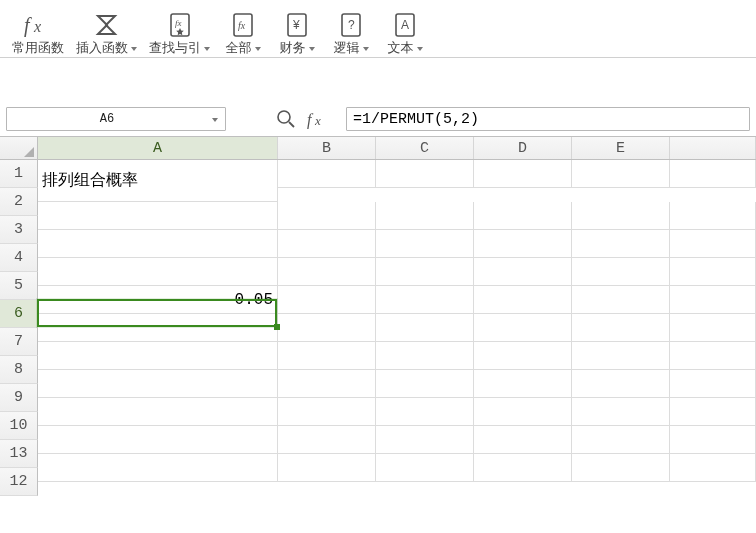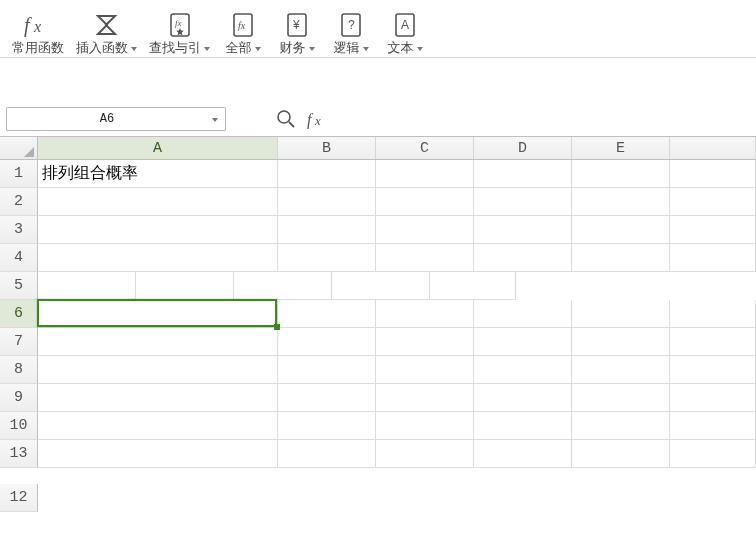--- a/index.html
+++ b/index.html
@@ -229,20 +229,23 @@
           <path d="M13 13 L18 18" stroke="#555" stroke-width="1.8"></path>
           <path d="M5 8 H11 M8 5 V11" stroke="#555" stroke-width="1.4" opacity="0"></path>
         </svg>
     </span>
     <span>
       <svg width="24" height="20" viewBox="0 0 24 20">
         <text x="1" y="16" font-family="Georgia,serif" font-size="16" font-style="italic" fill="#555">f</text>
         <text x="9" y="16" font-family="Georgia,serif" font-size="13" font-style="italic" fill="#555">x</text>
       </svg>
     </span>
+  </div>
+  <div class="formula-input">
+    <span>=1/PERMUT(5,2)</span>
   </div>
 </div>
 
 <div class="grid-area">
   <div class="col-headers">
     <div class="corner"></div>
 
   <div class="col-h active" style="width: 240px;">A</div>
       <div class="col-h" style="width: 98px;">B</div>
       <div class="col-h" style="width: 98px;">C</div>
@@ -256,56 +259,57 @@
         <div class="row-h" style="height: 28px;">2</div>
         <div class="row-h" style="height: 28px;">3</div>
         <div class="row-h" style="height: 28px;">4</div>
         <div class="row-h" style="height: 28px;">5</div>
         <div class="row-h active" style="height: 28px;">6</div>
         <div class="row-h" style="height: 28px;">7</div>
         <div class="row-h" style="height: 28px;">8</div>
         <div class="row-h" style="height: 28px;">9</div>
         <div class="row-h" style="height: 28px;">10</div>
         <div class="row-h" style="height: 28px;">13</div>
-        <div class="row-h" style="height: 28px; margin-top: 16px;">12</div>
+        <div class="row-h" style="height: 28px;">12</div>
       </div>
     <div class="cells">
         <div class="row">
-          <div class="cell" style="width: 240px; height: 28px;">排列组合概率</div>
-          <div class="cell" style="width: 98px; height: 28px;"></div>
-          <div class="cell" style="width: 98px; height: 28px;"></div>
-          <div class="cell" style="width: 98px; height: 28px;"></div>
-          <div class="cell" style="width: 98px; height: 28px;"></div>
-          <div class="cell" style="width: 86px; height: 28px;"></div>
-        </div>
-        <div class="row">
-          <div class="cell" style="width: 240px; height: 28px;"></div>
-          <div class="cell" style="width: 98px; height: 28px;"></div>
-          <div class="cell" style="width: 98px; height: 28px;"></div>
-          <div class="cell" style="width: 98px; height: 28px;"></div>
-          <div class="cell" style="width: 98px; height: 28px;"></div>
-          <div class="cell" style="width: 86px; height: 28px;"></div>
-        </div>
-        <div class="row">
-          <div class="cell" style="width: 240px; height: 28px;"></div>
-          <div class="cell" style="width: 98px; height: 28px;"></div>
-          <div class="cell" style="width: 98px; height: 28px;"></div>
-          <div class="cell" style="width: 98px; height: 28px;"></div>
-          <div class="cell" style="width: 98px; height: 28px;"></div>
-          <div class="cell" style="width: 86px; height: 28px;"></div>
-        </div>
-        <div class="row">
-          <div class="cell" style="width: 240px; height: 28px;"></div>
-          <div class="cell" style="width: 98px; height: 28px;"></div>
-          <div class="cell" style="width: 98px; height: 28px;"></div>
-          <div class="cell" style="width: 98px; height: 28px;"></div>
-          <div class="cell" style="width: 98px; height: 28px;"></div>
-          <div class="cell" style="width: 86px; height: 28px;"></div>
-        </div>
-        <div class="row">
+          <div class="cell" style="width: 240px; height: 42px;">排列组合概率</div>
+          <div class="cell" style="width: 98px; height: 28px;"></div>
+          <div class="cell" style="width: 98px; height: 28px;"></div>
+          <div class="cell" style="width: 98px; height: 28px;"></div>
+          <div class="cell" style="width: 98px; height: 28px;"></div>
+          <div class="cell" style="width: 86px; height: 28px;"></div>
+        </div>
+        <div class="row">
+          <div class="cell" style="width: 240px; height: 28px;"></div>
+          <div class="cell" style="width: 98px; height: 28px;"></div>
+          <div class="cell" style="width: 98px; height: 28px;"></div>
+          <div class="cell" style="width: 98px; height: 28px;"></div>
+          <div class="cell" style="width: 98px; height: 28px;"></div>
+          <div class="cell" style="width: 86px; height: 28px;"></div>
+        </div>
+        <div class="row">
+          <div class="cell" style="width: 240px; height: 28px;"></div>
+          <div class="cell" style="width: 98px; height: 28px;"></div>
+          <div class="cell" style="width: 98px; height: 28px;"></div>
+          <div class="cell" style="width: 98px; height: 28px;"></div>
+          <div class="cell" style="width: 98px; height: 28px;"></div>
+          <div class="cell" style="width: 86px; height: 28px;"></div>
+        </div>
+        <div class="row">
+          <div class="cell" style="width: 240px; height: 28px;"></div>
+          <div class="cell" style="width: 98px; height: 28px;"></div>
+          <div class="cell" style="width: 98px; height: 28px;"></div>
+          <div class="cell" style="width: 98px; height: 28px;"></div>
+          <div class="cell" style="width: 98px; height: 28px;"></div>
+          <div class="cell" style="width: 86px; height: 28px;"></div>
+        </div>
+        <div class="row">
+          <div class="cell num" style="width: 240px; height: 28px;">0.05</div>
           <div class="cell" style="width: 98px; height: 28px;"></div>
           <div class="cell" style="width: 98px; height: 28px;"></div>
           <div class="cell" style="width: 98px; height: 28px;"></div>
           <div class="cell" style="width: 98px; height: 28px;"></div>
           <div class="cell" style="width: 86px; height: 28px;"></div>
         </div>
         <div class="row">
           <div class="cell" style="width: 240px; height: 28px;"></div>
           <div class="cell" style="width: 98px; height: 28px;"></div>
           <div class="cell" style="width: 98px; height: 28px;"></div>

